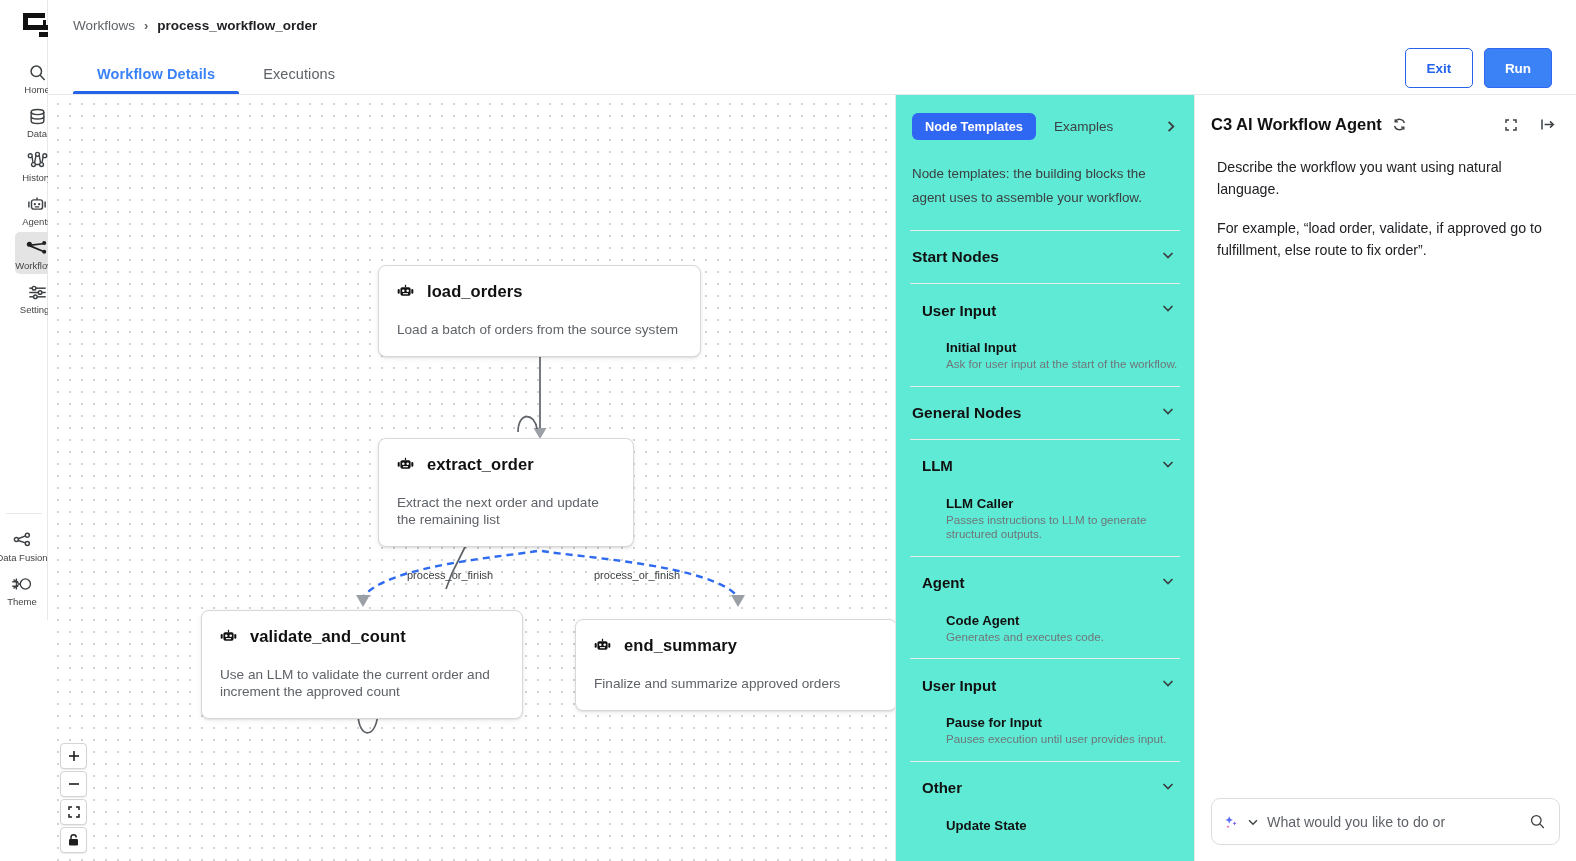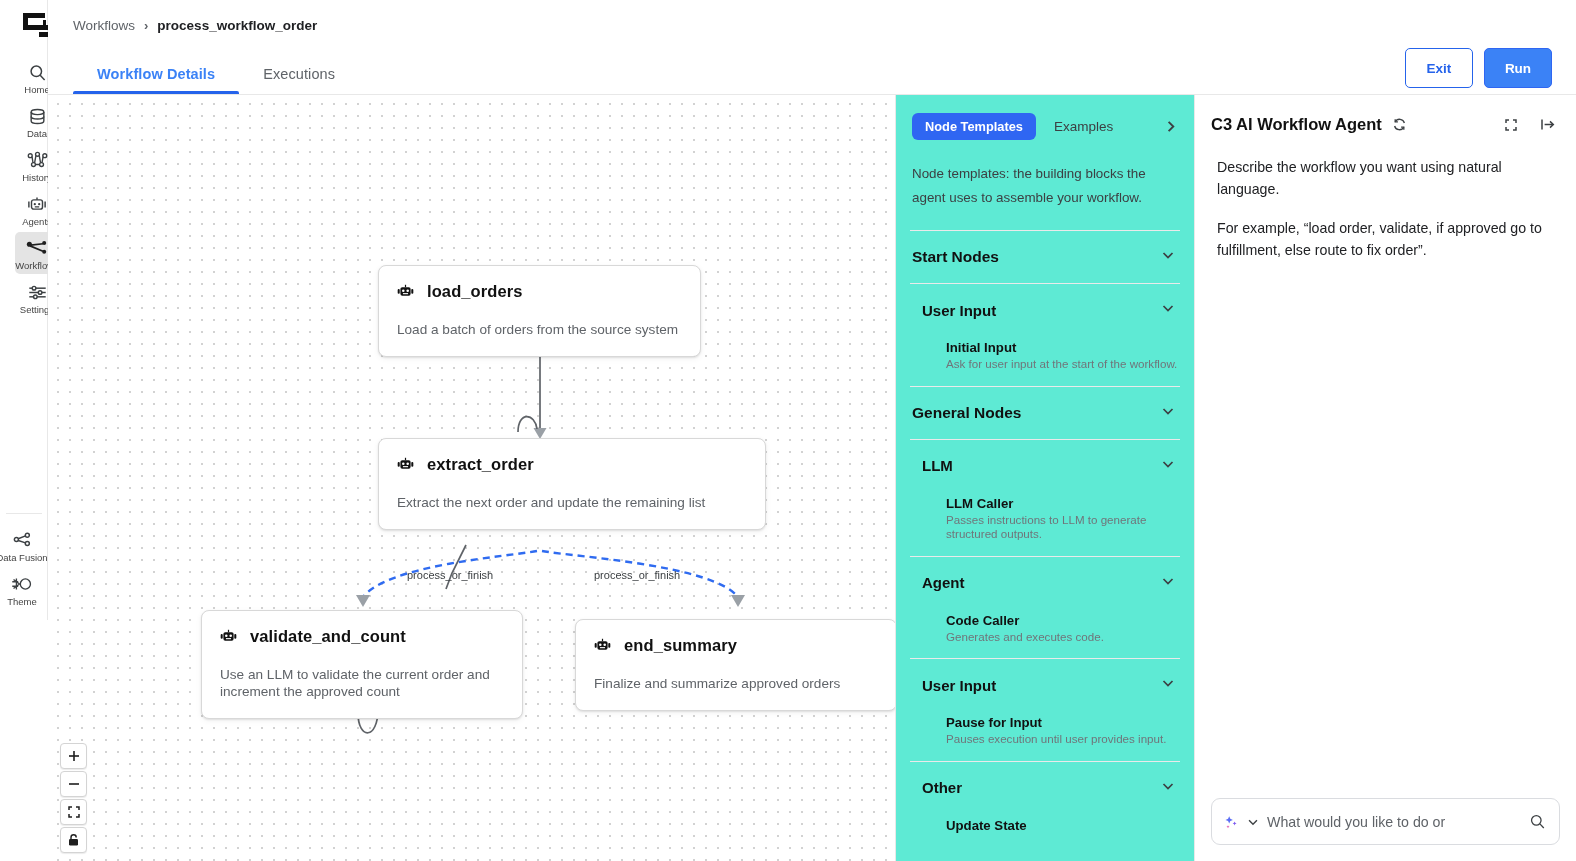--- a/index.html
+++ b/index.html
@@ -326,21 +326,21 @@
                 <rect x="9.3" y="0.6" width="1.4" height="2.8"></rect>
                 <rect x="0.8" y="5.6" width="2.4" height="5.6" rx="1.1"></rect>
                 <rect x="16.8" y="5.6" width="2.4" height="5.6" rx="1.1"></rect>
               </svg>
             </span>
             <span class="node-title">load_orders</span>
           </div>
           <div class="node-desc">Load a batch of orders from the source system</div>
         </div>
 
-        <div class="node" style="left:330px; top:343px; width:388px;">
+        <div class="node" style="left:330px; top:343px; width:256px;">
           <div class="node-head">
             <span class="ico">
               <svg width="17" height="15" viewBox="0 0 20 17" fill="#111">
                 <rect x="4" y="3.4" width="12" height="10" rx="2.2"></rect>
                 <circle cx="7.4" cy="7.6" r="1.5" fill="#fff"></circle>
                   <circle cx="12.6" cy="7.6" r="1.5" fill="#fff"></circle>
                 <rect x="7" y="10.4" width="6" height="1.3" fill="#fff"></rect>
                 <rect x="9.3" y="0.6" width="1.4" height="2.8"></rect>
                 <rect x="0.8" y="5.6" width="2.4" height="5.6" rx="1.1"></rect>
                 <rect x="16.8" y="5.6" width="2.4" height="5.6" rx="1.1"></rect>
@@ -477,21 +477,21 @@
         <div class="sec-divider"></div>
         <div class="sec-head l2">
           <span class="sec-t">Agent</span>
           <span>
             <svg width="16" height="16" viewBox="0 0 16 16" fill="none" stroke="#3c4043" stroke-width="1.7">
                 <path d="M3.5 6l4.5 4.5L12.5 6"></path>
               </svg>
           </span>
         </div>
         <div class="tmpl-item">
-          <div class="ti-name">Code Caller</div>
+          <div class="ti-name">Code Agent</div>
           <div class="ti-desc">Generates and executes code.</div>
         </div>
 
         <div class="sec-divider"></div>
         <div class="sec-head l2">
           <span class="sec-t">User Input</span>
           <span>
             <svg width="16" height="16" viewBox="0 0 16 16" fill="none" stroke="#3c4043" stroke-width="1.7">
                 <path d="M3.5 6l4.5 4.5L12.5 6"></path>
               </svg>

